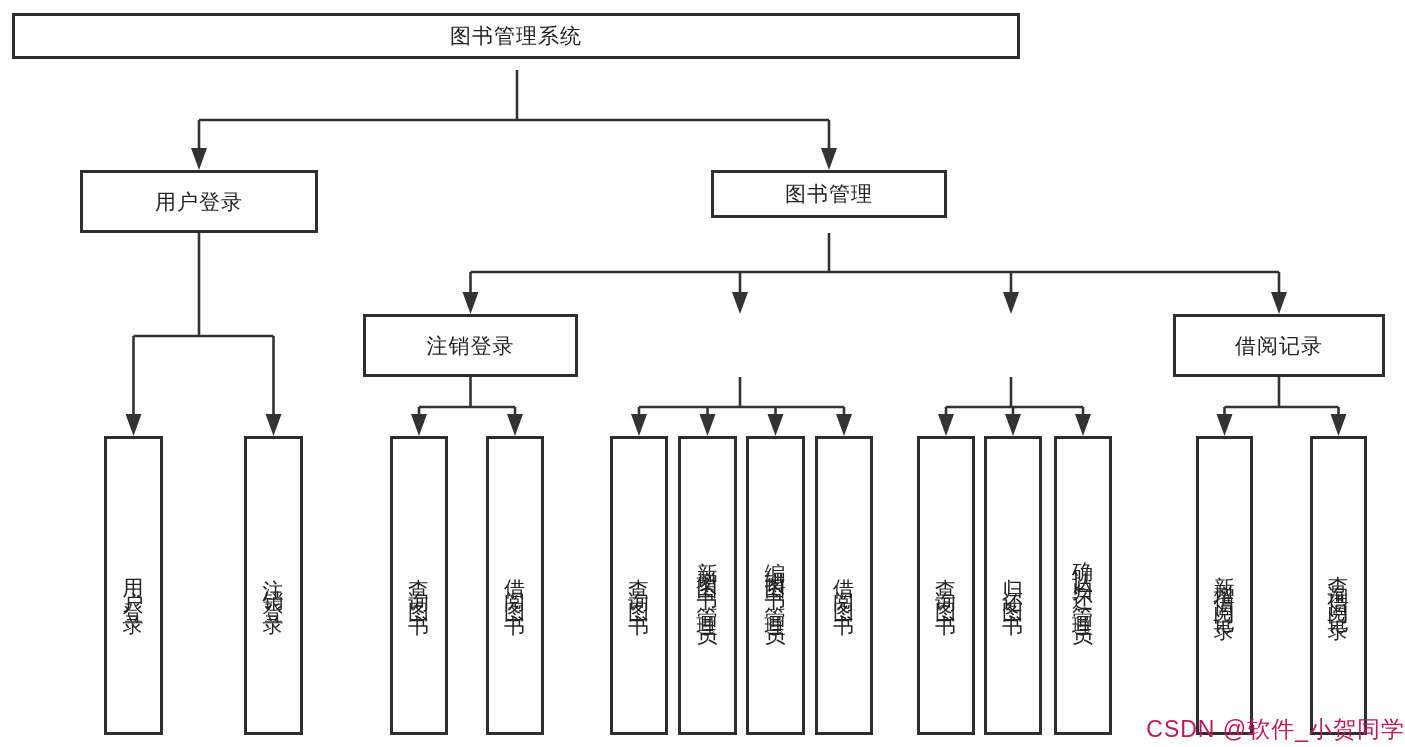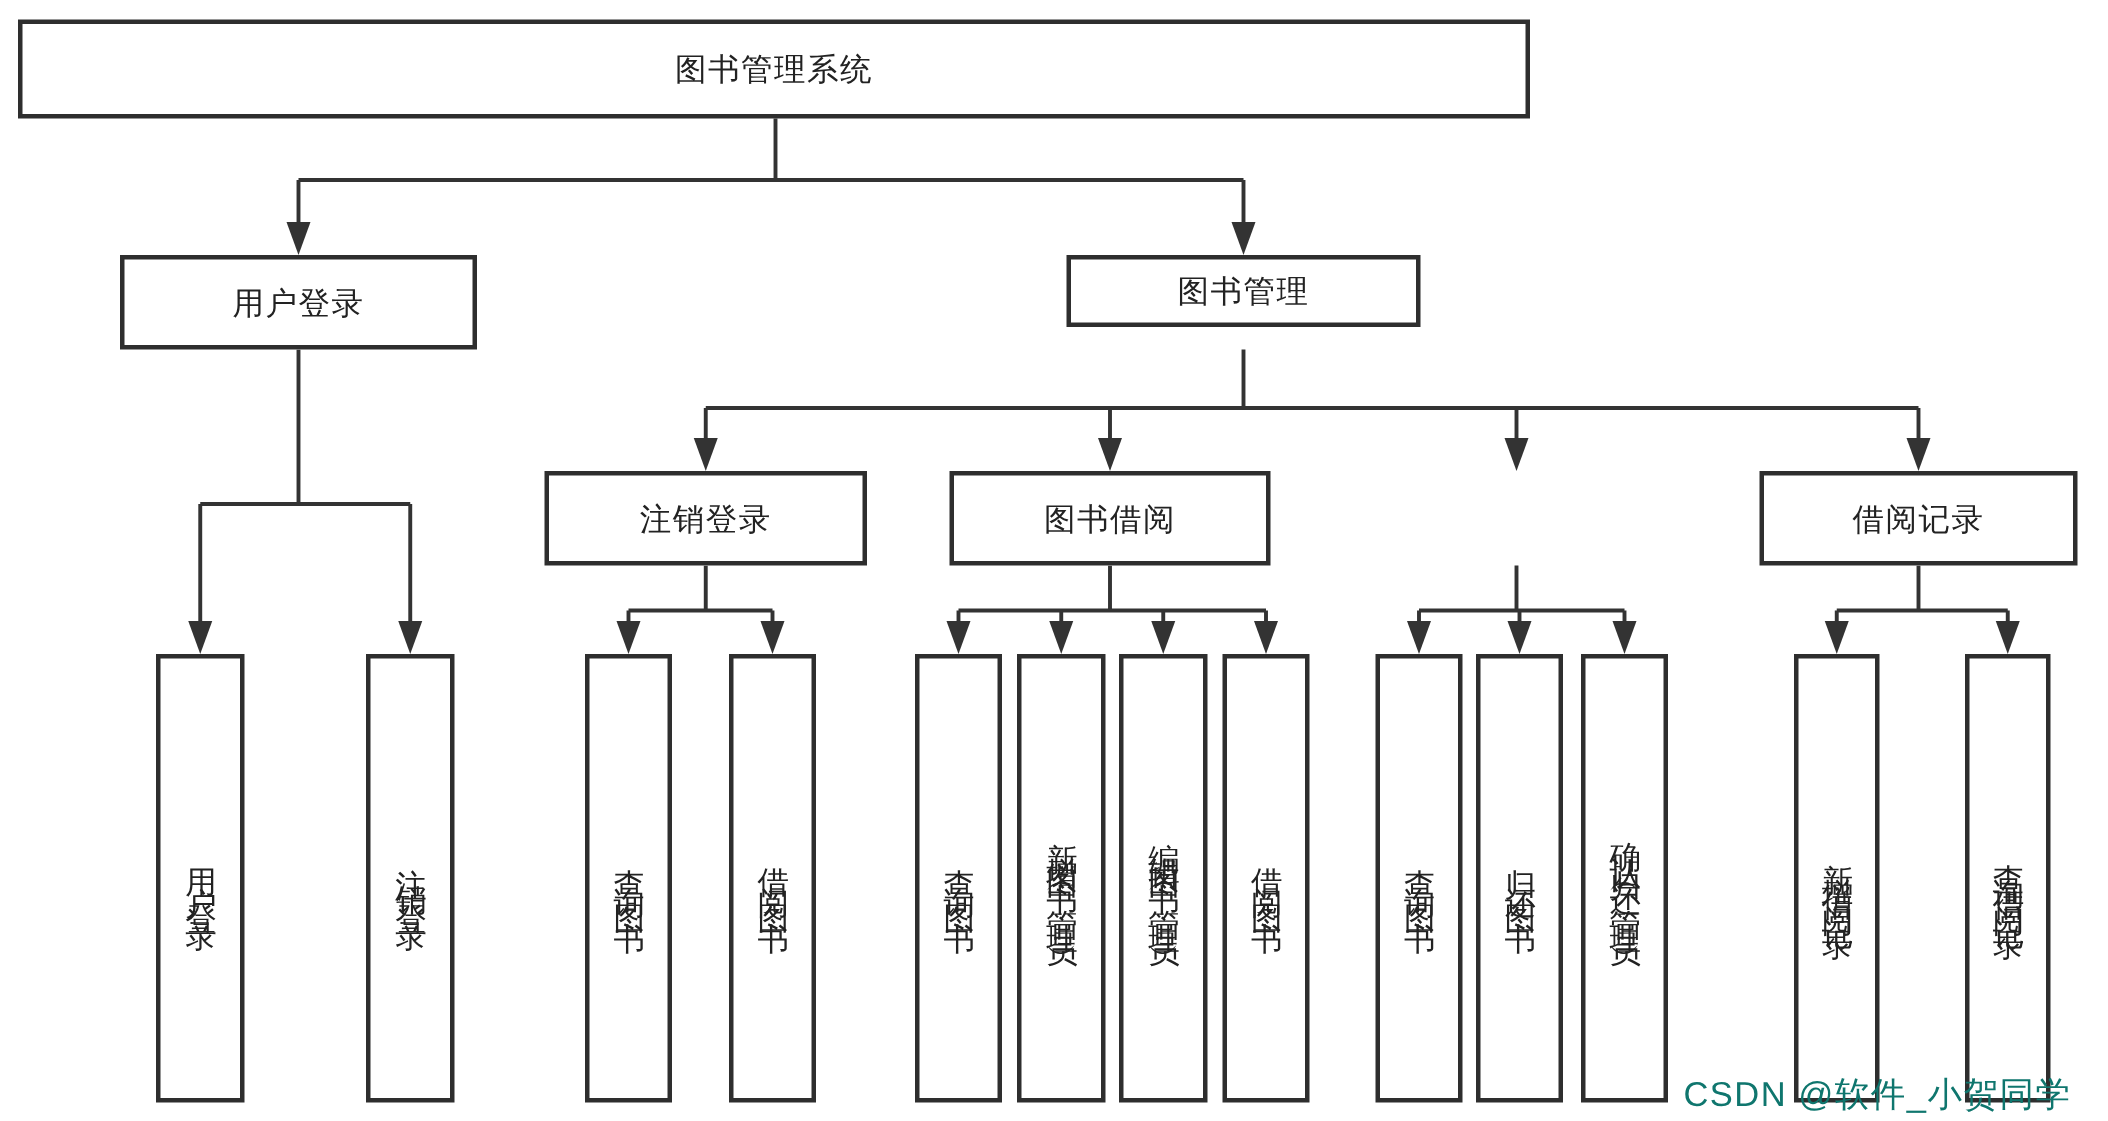--- a/index.html
+++ b/index.html
@@ -31,40 +31,40 @@
     justify-content: center;
     z-index: 2;
   }
   .node .hlabel {
     font-size: 21px;
     color: #222222;
     letter-spacing: 1px;
     white-space: nowrap;
   }
   .root-node {
-    left: 12px; top: 13px; width: 1008px; height: 66px;
+    left: 12px; top: 13px; width: 1008px; height: 46px;
     border-width: 3px;
   }
   .leaf .vlabel {
     writing-mode: vertical-rl;
     text-orientation: mixed;
     font-size: 21px;
     line-height: 1;
     letter-spacing: 12px;
     color: #222222;
   }
   .leaf-long .vlabel {
     letter-spacing: 9px;
   }
   .watermark {
     position: absolute;
-    right: 24px;
+    right: 0;
     top: 714px;
     font-size: 23px;
-    color: #0f766e;
+    color: #be185d;
     letter-spacing: 1px;
     z-index: 3;
     white-space: nowrap;
   }
 </style>
 </head>
 <body>
 
 <div class="canvas">
 
@@ -115,23 +115,20 @@
   <div class="node" style="left:80px;top:170px;width:238px;height:63px">
     <span class="hlabel">用户登录</span>
   </div>
   <div class="node" style="left:711px;top:170px;width:236px;height:48px">
     <span class="hlabel">图书管理</span>
   </div>
 
   <div class="node" style="left:363px;top:314px;width:215px;height:63px">
     <span class="hlabel">注销登录</span>
   </div>
-  <div class="node" style="left:633px;top:314px;width:214px;height:63px">
-    <span class="hlabel">图书借阅</span>
-  </div>
   <div class="node" style="left:1173px;top:314px;width:212px;height:63px">
     <span class="hlabel">借阅记录</span>
   </div>
 
   <div class="node leaf" style="left:104px;top:436px;width:59px;height:299px">
     <span class="vlabel">用户登录</span>
   </div>
   <div class="node leaf" style="left:244px;top:436px;width:59px;height:299px">
     <span class="vlabel">注销登录</span>
   </div>

